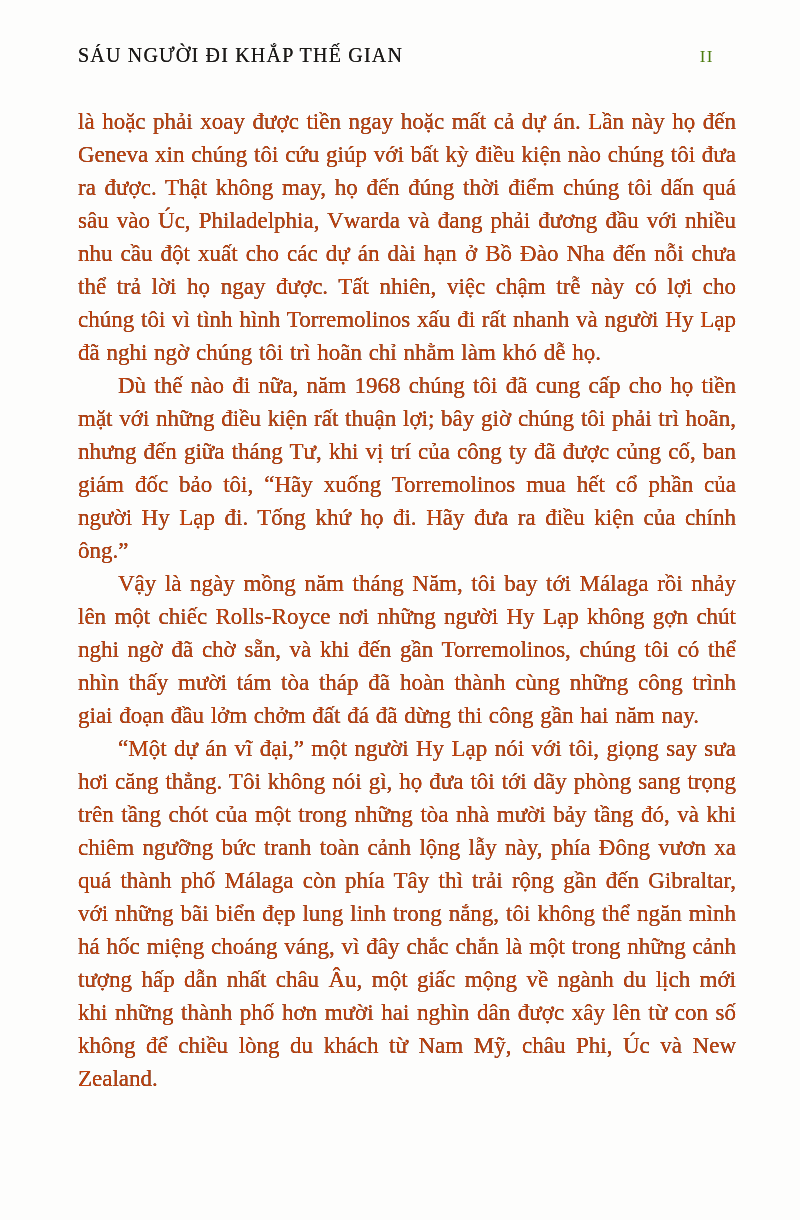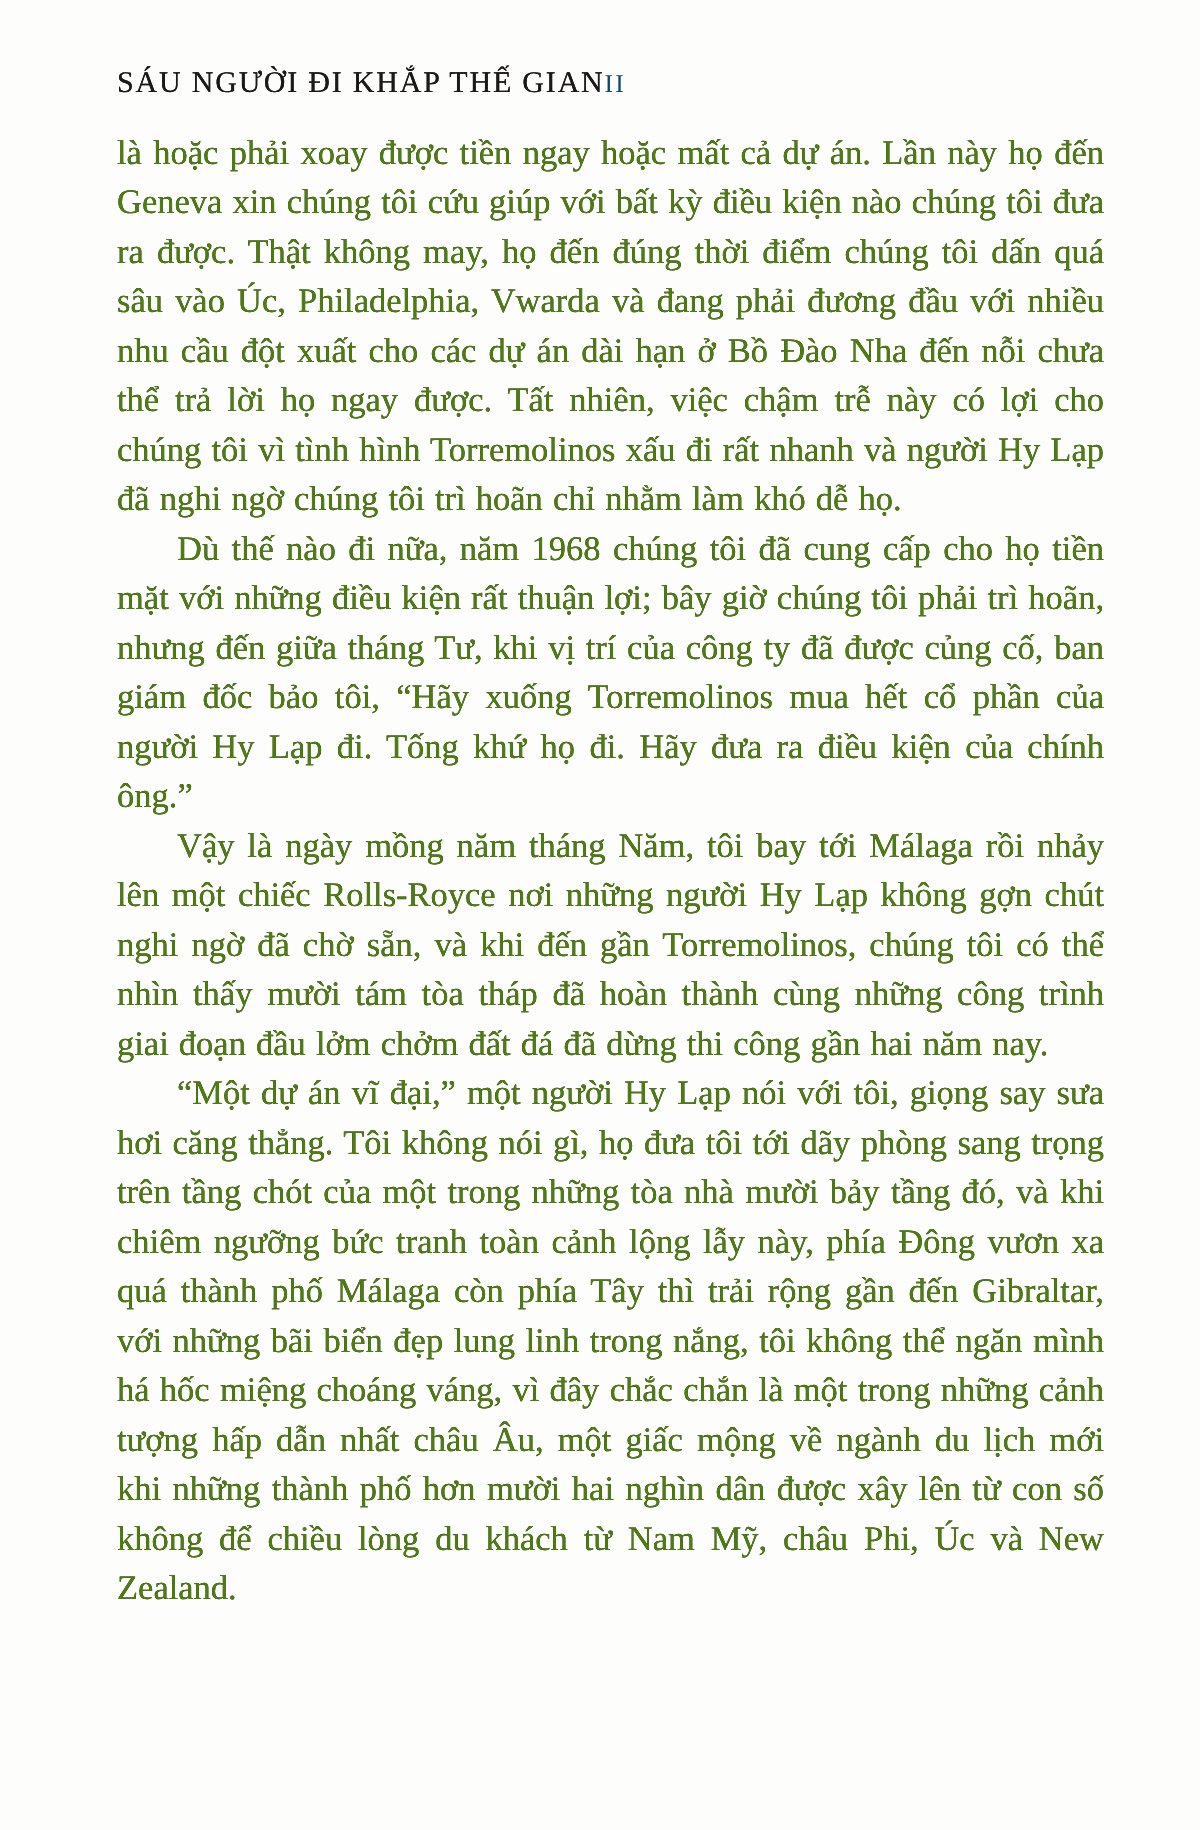--- a/index.html
+++ b/index.html
@@ -18,52 +18,53 @@
 
   .page {
     position: relative;
     width: 800px;
     height: 1220px;
     padding: 44px 64px 40px 78px;
   }
 
   .running-header {
     display: flex;
+    justify-content: space-between;
     align-items: baseline;
-    margin-bottom: 18px;
+    margin-bottom: 38px;
   }
 
   .running-title {
     font-size: 20px;
     letter-spacing: 1.2px;
     font-weight: 400;
     color: #1c1a18;
     text-transform: uppercase;
     
     text-shadow: 0 0 0.4px #1c1a18;
   }
 
   .page-marker {
     font-size: 17px;
     letter-spacing: 1.5px;
-    color: #0c4a6e;
+    color: #4d7c0f;
     padding-right: 22px;
   }
 
   .page-body {
     width: 658px;
   }
 
   .para {
     font-size: 23px;
     line-height: 33px;
     text-align: justify;
     text-justify: inter-word;
     word-spacing: 1px;
-    color: #4d7c0f;
+    color: #c2410c;
     text-shadow: 0 0 0.35px #161412; 
   }
 
   .para.indent {
     text-indent: 40px;
   }
 </style>
 </head>
 <body>
 

